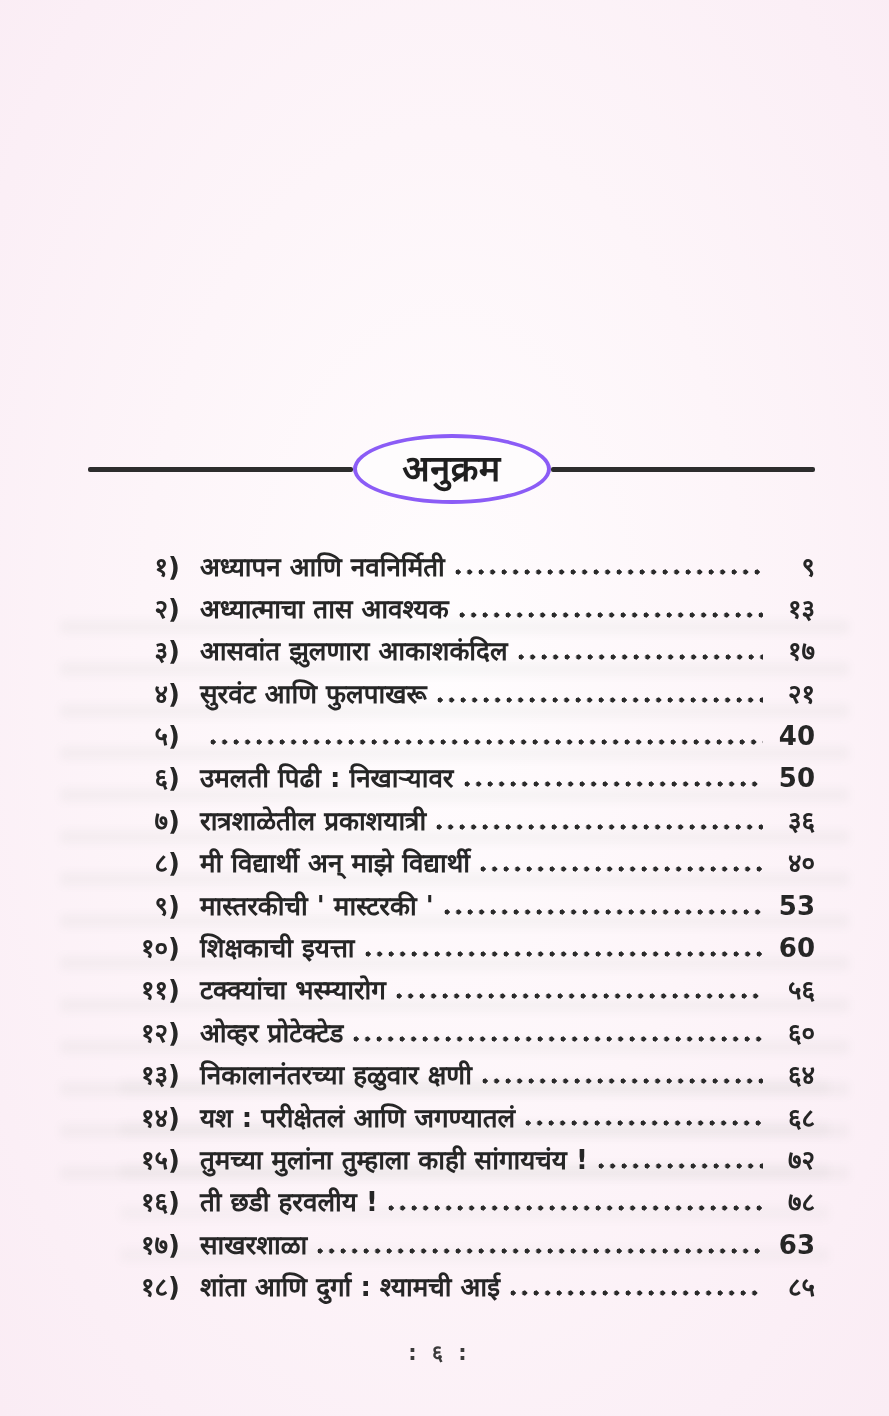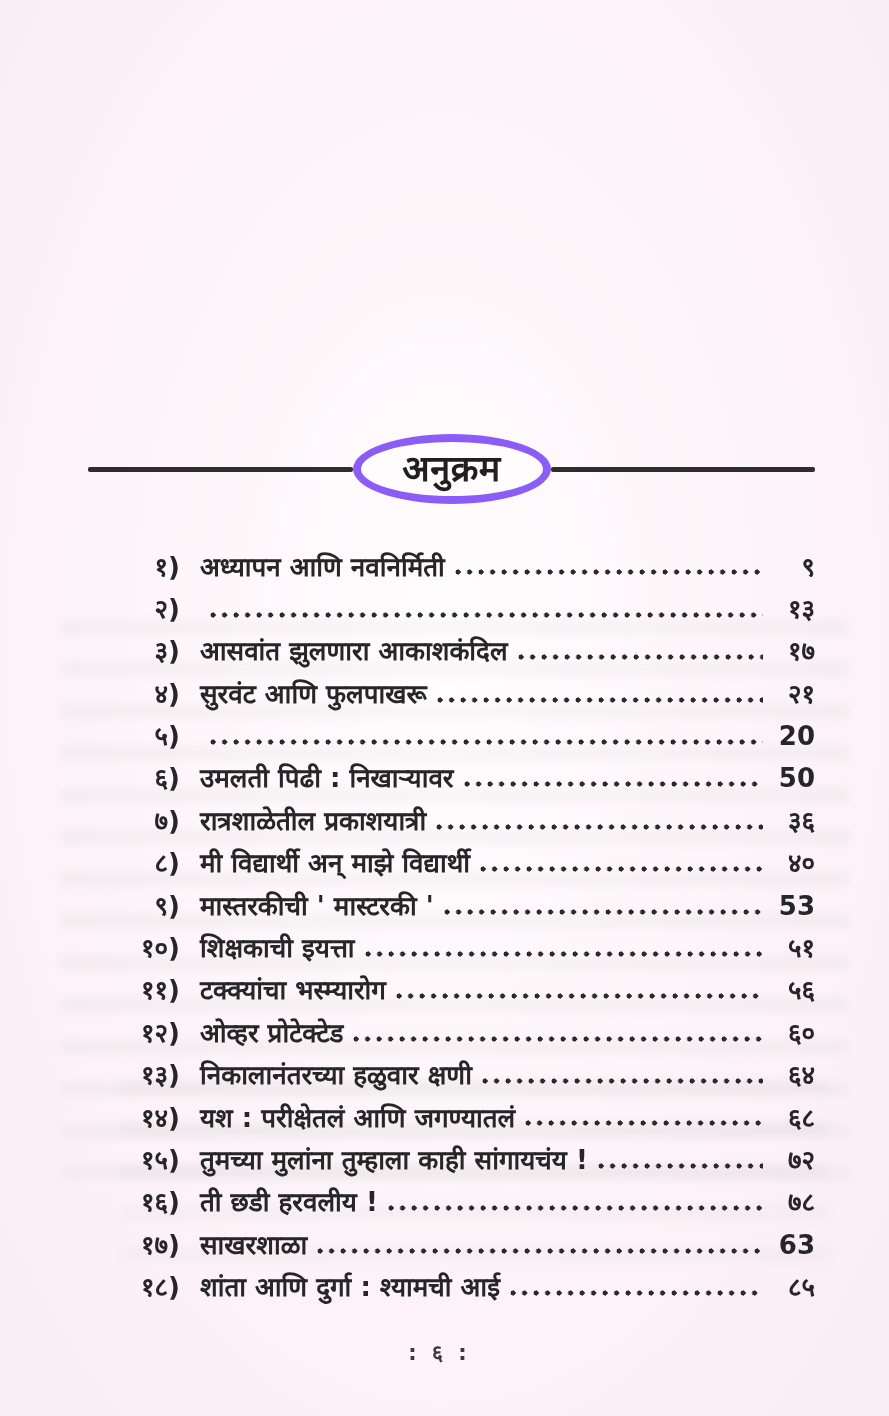--- a/index.html
+++ b/index.html
@@ -45,21 +45,21 @@
   }
   .rule {
     flex: 1;
     height: 5px;
     background: #2d2d2d;
     border-radius: 2px;
   }
   .title-ellipse {
     width: 198px;
     height: 70px;
-    border: 8px solid #8b5cf6;
+    border: 4px solid #8b5cf6;
     border-radius: 50%;
     display: flex;
     align-items: center;
     justify-content: center;
     background: #fefcfd;
     box-sizing: border-box;
     z-index: 2;
   }
   .title-text {
     font-size: 36px;
@@ -144,39 +144,40 @@
 
   <div class="toc">
       <div class="toc-row">
       <span class="num">१)</span>
       <span class="item-title">अध्यापन आणि नवनिर्मिती</span>
       <span class="leader"></span>
       <span class="pagenum">९</span>
     </div>
       <div class="toc-row">
       <span class="num">२)</span>
+      <span class="item-title">अध्यात्माचा तास आवश्यक</span>
       <span class="leader"></span>
       <span class="pagenum">१३</span>
     </div>
       <div class="toc-row">
       <span class="num">३)</span>
       <span class="item-title">आसवांत झुलणारा आकाशकंदिल</span>
       <span class="leader"></span>
       <span class="pagenum">१७</span>
     </div>
       <div class="toc-row">
       <span class="num">४)</span>
       <span class="item-title">सुरवंट आणि  फुलपाखरू</span>
       <span class="leader"></span>
       <span class="pagenum">२१</span>
     </div>
       <div class="toc-row">
       <span class="num">५)</span>
       <span class="leader"></span>
-      <span class="pagenum">20</span>
+      <span class="pagenum">40</span>
     </div>
       <div class="toc-row">
       <span class="num">६)</span>
       <span class="item-title">उमलती पिढी : निखाऱ्यावर</span>
       <span class="leader"></span>
       <span class="pagenum">50</span>
     </div>
       <div class="toc-row">
       <span class="num">७)</span>
       <span class="item-title">रात्रशाळेतील प्रकाशयात्री</span>
@@ -192,21 +193,21 @@
       <div class="toc-row">
       <span class="num">९)</span>
       <span class="item-title">मास्तरकीची ' मास्टरकी '</span>
       <span class="leader"></span>
       <span class="pagenum">53</span>
     </div>
       <div class="toc-row">
       <span class="num">१०)</span>
       <span class="item-title">शिक्षकाची इयत्ता</span>
       <span class="leader"></span>
-      <span class="pagenum">५१</span>
+      <span class="pagenum">60</span>
     </div>
       <div class="toc-row">
       <span class="num">११)</span>
       <span class="item-title">टक्क्यांचा भस्म्यारोग</span>
       <span class="leader"></span>
       <span class="pagenum">५६</span>
     </div>
       <div class="toc-row">
       <span class="num">१२)</span>
       <span class="item-title">ओव्हर प्रोटेक्टेड</span>

